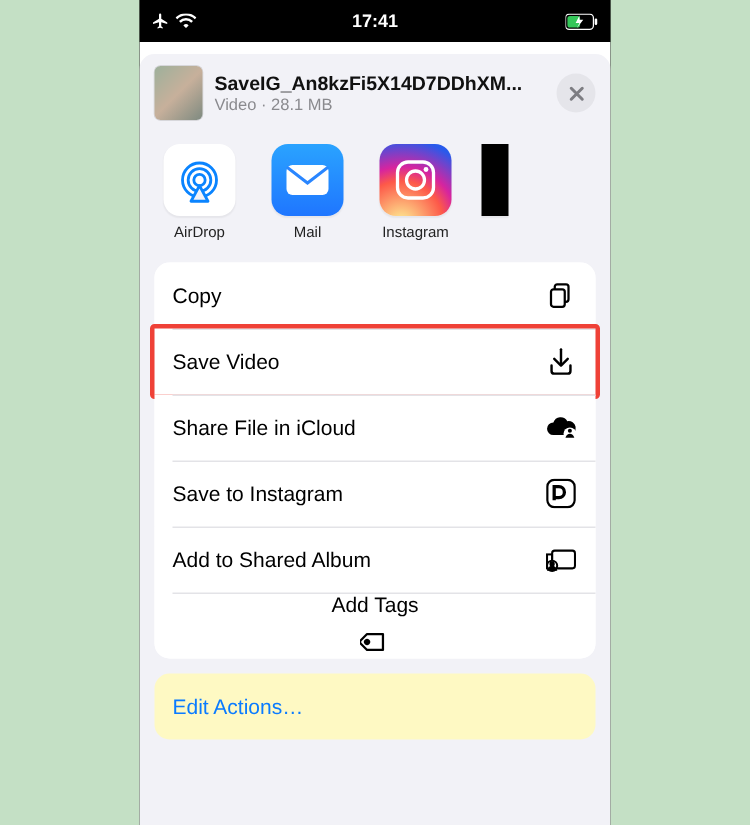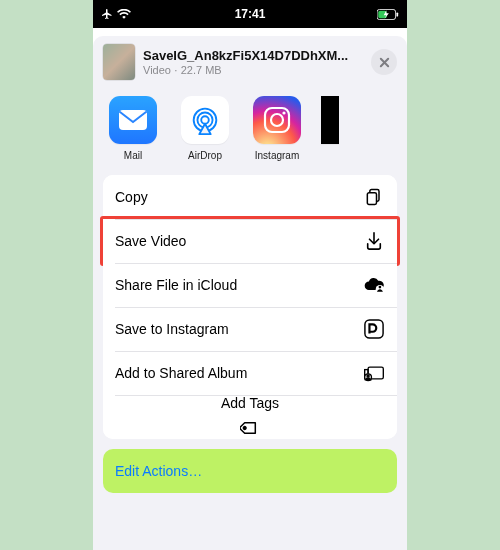--- a/index.html
+++ b/index.html
@@ -63,21 +63,21 @@
   .action + .action::before {
     content:""; position:absolute; left:12px; right:0; top:0; height:1px; background:#e3e3e7;
   }
   .action:first-child { border-top-left-radius:10px; border-top-right-radius:10px; }
   .action:last-child  { border-bottom-left-radius:10px; border-bottom-right-radius:10px;flex-direction:column; }
   .action-highlight {
     position:absolute; inset:-3px -3px -3px -3px; border:3px solid #ef4137; border-radius:3px; pointer-events:none;
   }
   .action-icon { width:22px; height:22px; color:#000; display:flex; align-items:center; justify-content:center; }
 
-  .edit-group { margin: 6px 10px; background:#bef264; border-radius:10px; }
+  .edit-group { margin: 6px 10px; background:#fef9c3; border-radius:10px; }
   .edit-link { height:44px; display:flex; align-items:center; padding:0 12px; font-size:14px; color:#0a7bff; }
 
   svg { display:block; }
 </style>
 </head>
 <body>
 
 <div class="phone">
 
   <div class="status-bar">
@@ -106,54 +106,54 @@
     </div>
   </div>
 
   <div class="phone-body">
     <div class="share-sheet">
 
       <div class="sheet-header">
         <div class="thumb"></div>
         <div class="titles">
           <div class="file-title">SaveIG_An8kzFi5X14D7DDhXM...</div>
-          <div class="file-sub">Video · 22.7 MB</div>
+          <div class="file-sub">Video · 28.1 MB</div>
         </div>
         <button class="close-btn">
           <span>
             <svg width="11" height="11" viewBox="0 0 12 12">
                 <path d="M2 2 L10 10 M10 2 L2 10" stroke="#7d7d82" stroke-width="2.2" stroke-linecap="round"></path>
               </svg>
           </span>
         </button>
       </div>
 
       <div class="share-row">
-        <div class="share-target">
-          <div class="share-icon icon-mail">
-            <svg width="30" height="22" viewBox="0 0 30 22">
-                <rect x="1" y="1" width="28" height="20" rx="4" fill="#fff"></rect>
-                <path d="M2 3 L15 13 L28 3" fill="none" stroke="#2a86ff" stroke-width="2" stroke-linecap="round"></path>
-              </svg>
-          </div>
-          <div class="share-label">Mail</div>
-        </div>
-
         <div class="share-target">
           <div class="share-icon icon-airdrop">
             <svg width="34" height="34" viewBox="0 0 36 36" fill="none">
               <circle cx="18" cy="18" r="4" stroke="#0a84ff" stroke-width="2"></circle>
               <circle cx="18" cy="18" r="8" stroke="#0a84ff" stroke-width="2"></circle>
               <circle cx="18" cy="18" r="12" stroke="#0a84ff" stroke-width="2"></circle>
               <path d="M12 33 L18 22 L24 33 Z" fill="#f2f2f7" stroke="#0a84ff" stroke-width="2" stroke-linejoin="round"></path>
             </svg>
           </div>
           <div class="share-label">AirDrop</div>
         </div>
 
+        <div class="share-target">
+          <div class="share-icon icon-mail">
+            <svg width="30" height="22" viewBox="0 0 30 22">
+                <rect x="1" y="1" width="28" height="20" rx="4" fill="#fff"></rect>
+                <path d="M2 3 L15 13 L28 3" fill="none" stroke="#2a86ff" stroke-width="2" stroke-linecap="round"></path>
+              </svg>
+          </div>
+          <div class="share-label">Mail</div>
+        </div>
+
 
         <div class="share-target">
           <div class="share-icon icon-ig">
             <svg width="30" height="30" viewBox="0 0 30 30" fill="none">
                 <rect x="3" y="3" width="24" height="24" rx="7" stroke="#fff" stroke-width="2.2"></rect>
                 <circle cx="15" cy="15" r="6" stroke="#fff" stroke-width="2.2"></circle>
                 <circle cx="22" cy="8" r="1.6" fill="#fff"></circle>
               </svg>
           </div>
           <div class="share-label">Instagram</div>

